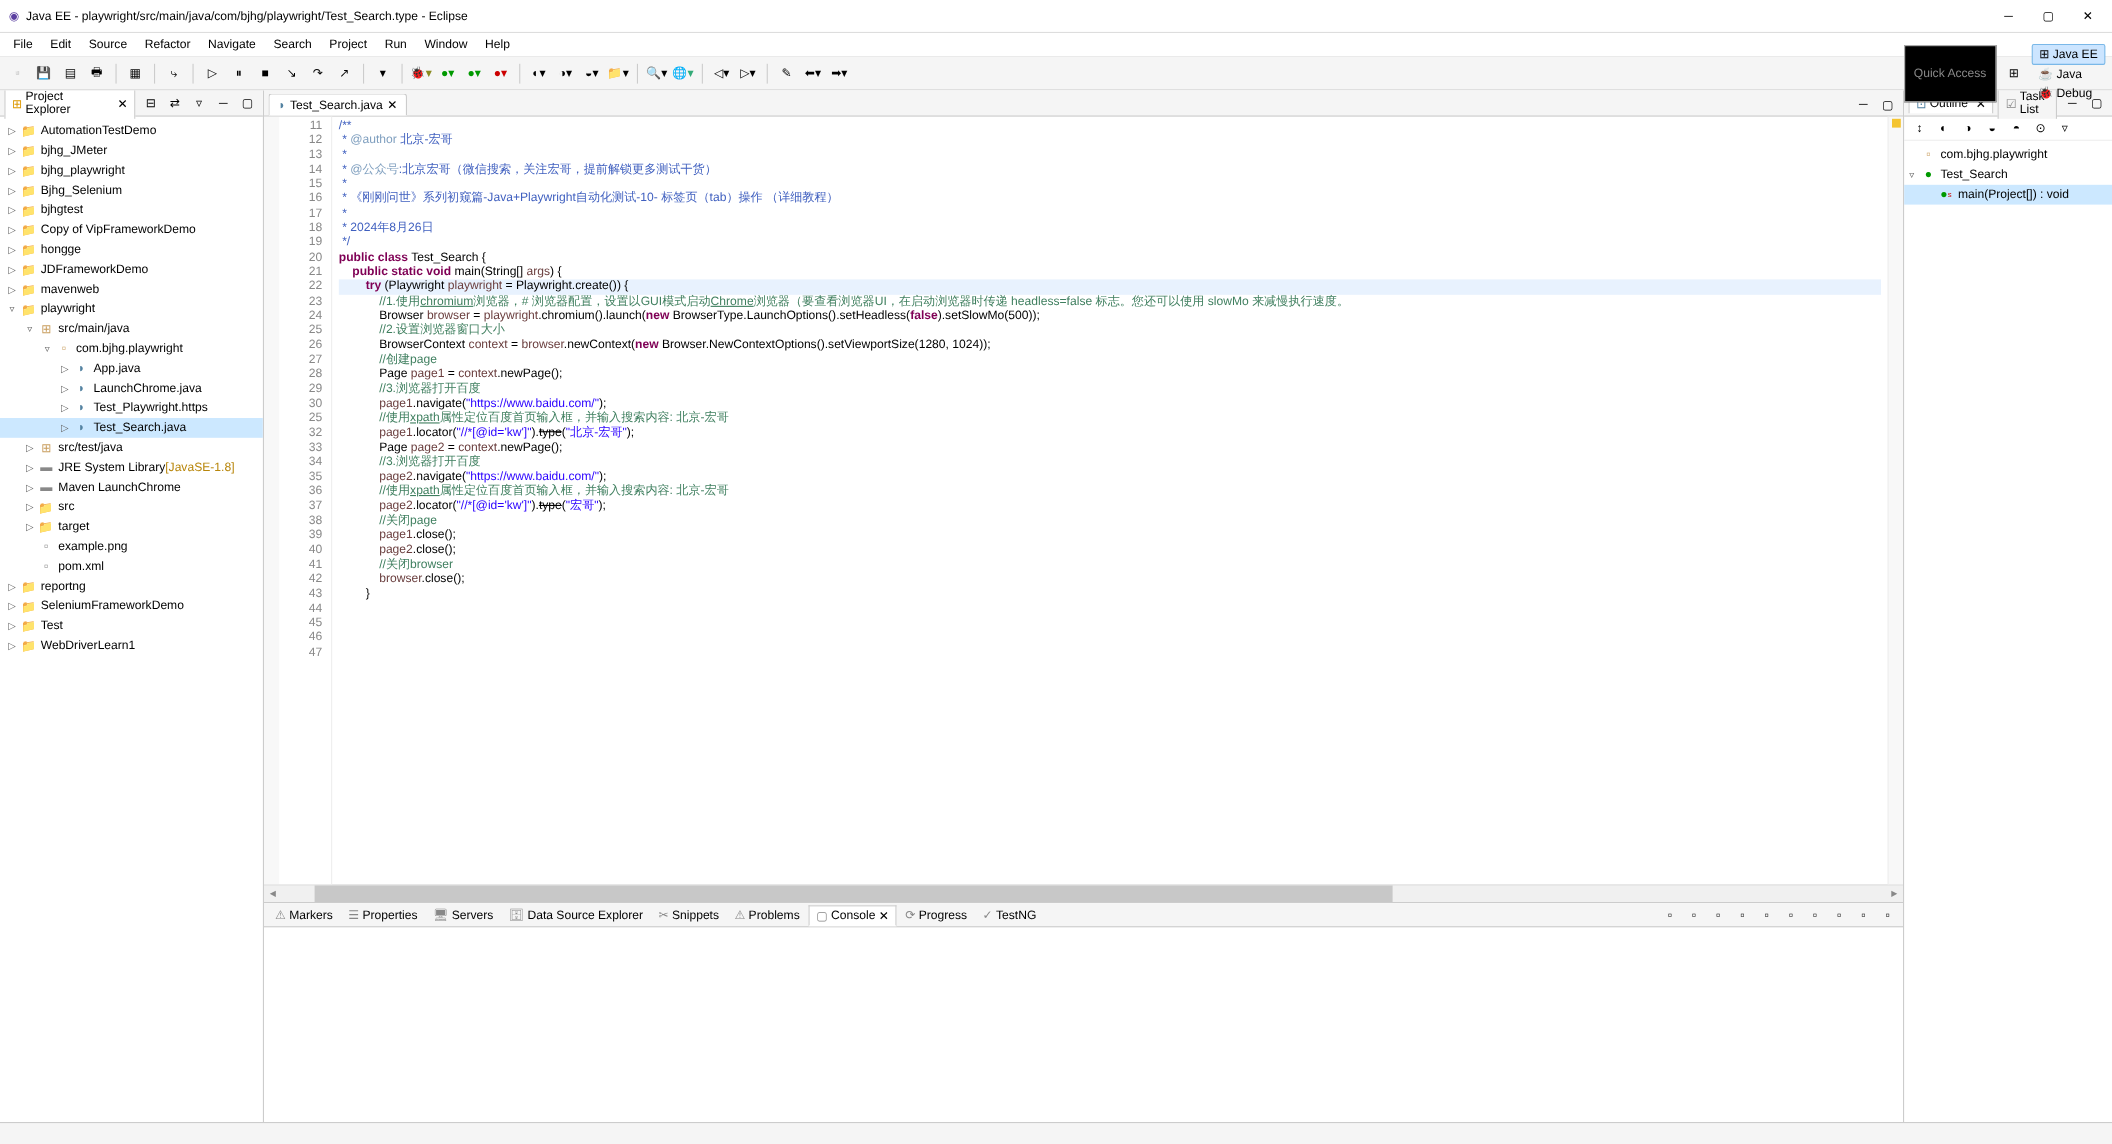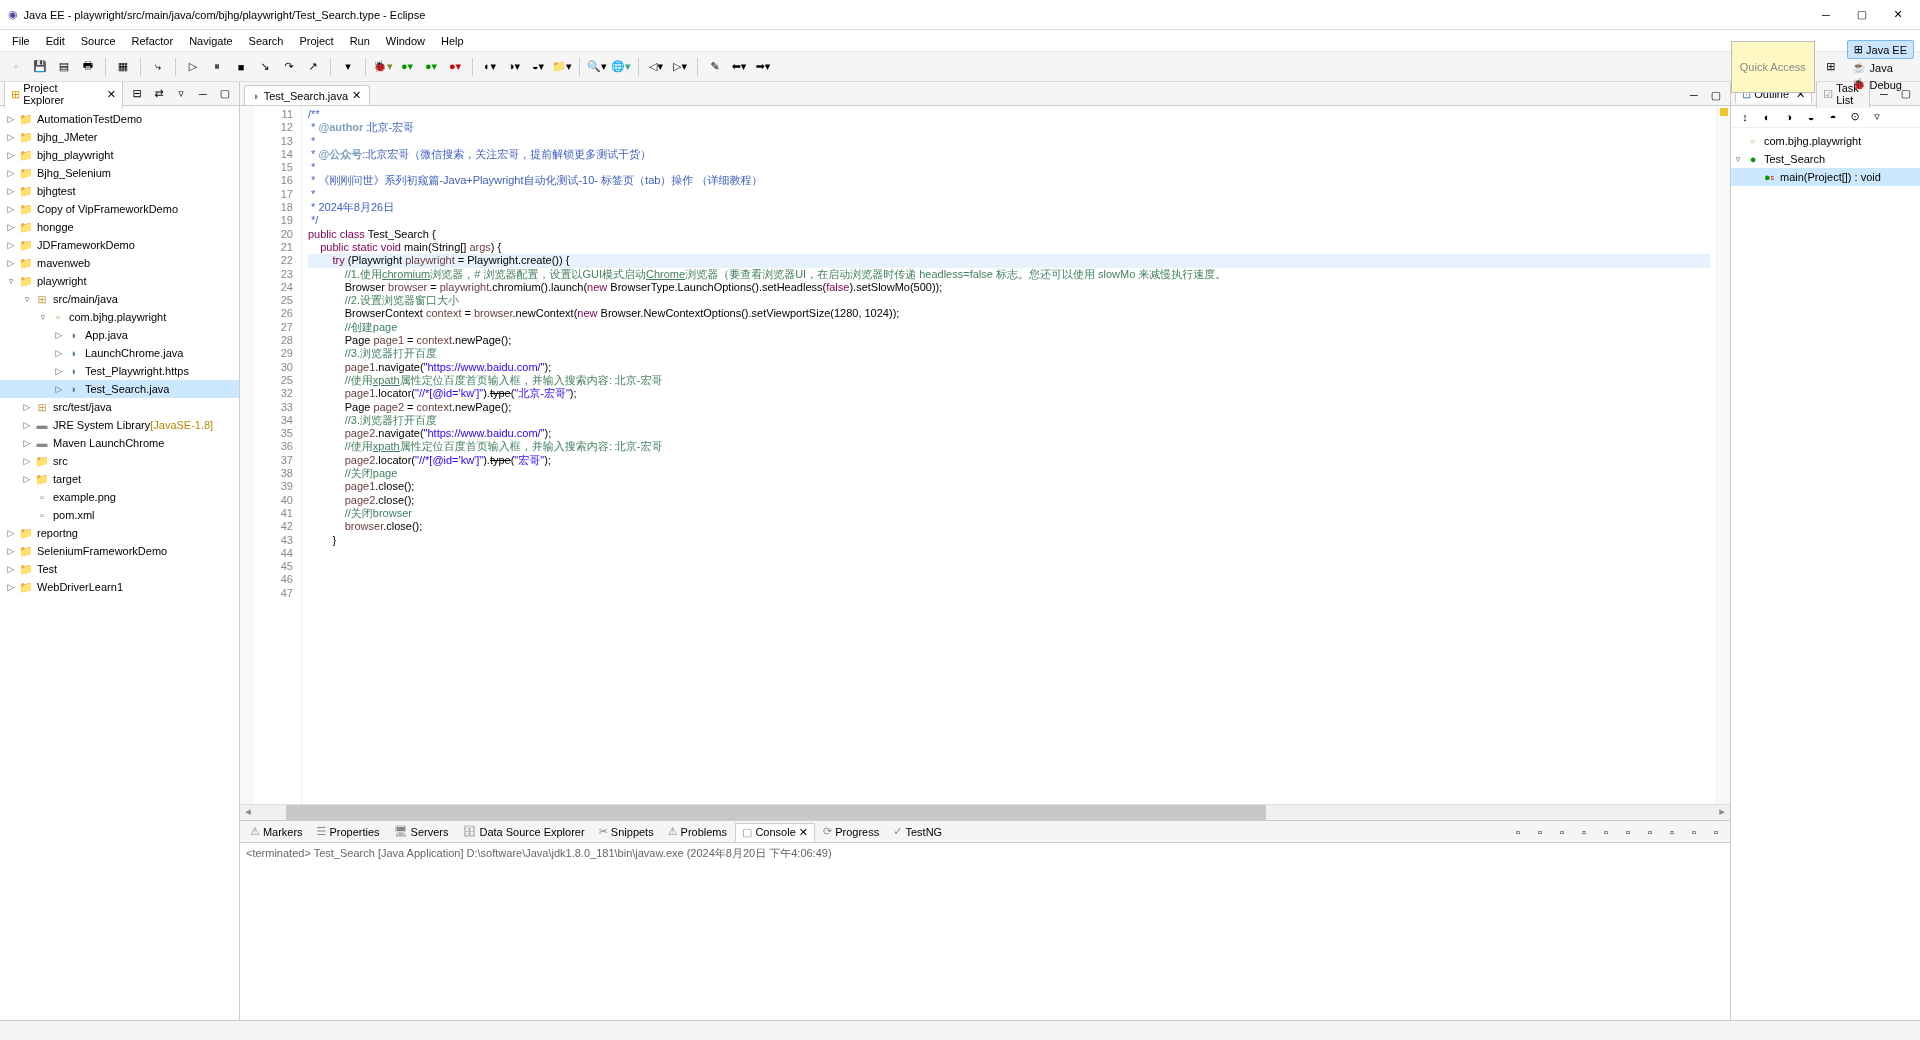--- a/index.html
+++ b/index.html
@@ -7,21 +7,21 @@
 .titlebar{height:30px;background:#fff;display:flex;align-items:center;padding:0 8px;justify-content:space-between;border-bottom:1px solid #ddd}
 .titlebar-left{display:flex;align-items:center;gap:6px}
 .titlebar-right{display:flex;gap:8px}
 .win-btn{width:28px;height:20px;display:flex;align-items:center;justify-content:center;cursor:pointer}
 .menubar{height:22px;background:#fff;display:flex;align-items:center;padding:0 4px;border-bottom:1px solid #e8e8e8}
 .menu-item{padding:2px 8px;cursor:pointer}
 .toolbar{height:30px;background:#f5f5f5;display:flex;align-items:center;padding:0 6px;gap:4px;border-bottom:1px solid #ddd;position:relative}
 .tb-btn{width:20px;height:20px;display:inline-flex;align-items:center;justify-content:center;cursor:pointer;border-radius:2px}
 .tb-sep{width:1px;height:18px;background:#ccc;margin:0 3px}
 .toolbar-right{position:absolute;right:6px;display:flex;align-items:center;gap:6px}
-.quick-access{border:1px solid #bbb;padding:19px 8px;background:#fef9c3;color:#888}
+.quick-access{border:1px solid #bbb;padding:19px 8px;background:#000000;color:#888}
 .persp-btn{padding:2px 6px;display:flex;align-items:center;gap:3px;cursor:pointer;border-radius:2px}
 .persp-btn.active{background:#cce5ff;border:1px solid #7ab8e8}
 .workbench{flex:1;display:flex;overflow:hidden}
 .left-panel{width:240px;background:#fff;border-right:1px solid #ccc;display:flex;flex-direction:column}
 .view-tabs{height:24px;display:flex;align-items:center;border-bottom:1px solid #ccc;background:#f5f5f5;padding:0 4px;gap:4px}
 .view-tab{padding:2px 6px;background:#fff;border:1px solid #ccc;border-bottom:none;display:flex;align-items:center;gap:3px}
 .view-tab.active{background:#fff}
 .view-toolbar{margin-left:auto;display:flex;gap:2px}
 .tree{flex:1;overflow:auto;padding:4px 0}
 .tree-item{display:flex;align-items:center;padding:1px 0;cursor:pointer;white-space:nowrap}
@@ -30,24 +30,24 @@
 .tree-icon{width:16px;height:16px;margin-right:3px;display:inline-flex;align-items:center;justify-content:center}
 .center-panel{flex:1;display:flex;flex-direction:column;background:#fff}
 .editor-tabs{height:24px;display:flex;align-items:flex-end;background:#f5f5f5;border-bottom:1px solid #ccc;padding:0 4px;position:relative}
 .editor-tab{padding:3px 8px;background:#fff;border:1px solid #ccc;border-bottom:none;display:flex;align-items:center;gap:4px;border-radius:3px 3px 0 0}
 .editor-toolbar{position:absolute;right:4px;display:flex;gap:2px}
 .editor-area{flex:1;display:flex;overflow:hidden;position:relative}
 .gutter{width:48px;background:#fff;text-align:right;padding-right:8px;color:#888;font-family:Consolas,monospace;font-size:11px;line-height:13.3px;padding-top:2px;border-right:1px solid #eee}
 .marker-strip{width:14px;background:#f8f8f8}
 .code{flex:1;font-family:Consolas,monospace;font-size:11px;line-height:13.3px;padding:2px 6px;white-space:pre;overflow:hidden;position:relative}
 .overview-ruler{width:14px;background:#f8f8f8;border-left:1px solid #eee;position:relative}
-.kw{color:#7f0055;font-weight:normal}
+.kw{color:#7f0055;font-weight:bold}
 .cm{color:#3f7f5f}
 .jd{color:#3f5fbf}
-.jdt{color:#7f9fbf;font-weight:bold}
+.jdt{color:#7f9fbf;font-weight:normal}
 .str{color:#2a00ff}
 .var{color:#6a3e3e}
 .lnk{color:#3f7f5f;text-decoration:underline}
 .h-scroll{height:16px;background:#f0f0f0;border-top:1px solid #ddd;display:flex}
 .h-scroll-thumb{height:100%;background:#c8c8c8;margin-left:30px;width:980px}
 .bottom-panel{height:200px;border-top:1px solid #ccc;background:#fff;display:flex;flex-direction:column}
 .bottom-tabs{height:22px;display:flex;align-items:center;background:#f5f5f5;border-bottom:1px solid #ccc;padding:0 4px;gap:2px}
 .btab{padding:2px 6px;display:flex;align-items:center;gap:3px;cursor:pointer}
 .btab.active{background:#fff;border:1px solid #ccc;border-bottom:1px solid #fff;margin-bottom:-1px}
 .bottom-toolbar{margin-left:auto;display:flex;gap:2px}
@@ -403,23 +403,20 @@
             <span class="tb-btn">▫</span>
             <span class="tb-btn">▫</span>
             <span class="tb-btn">▫</span>
             <span class="tb-btn">▫</span>
             <span class="tb-btn">▫</span>
             <span class="tb-btn">▫</span>
             <span class="tb-btn">▫</span>
             <span class="tb-btn">▫</span>
           </div>
         </div>
-      <div class="console-body">
-        <div class="console-status">&lt;terminated&gt; Test_Search [Java Application] D:\software\Java\jdk1.8.0_181\bin\javaw.exe (2024年8月20日 下午4:06:49)</div>
-      </div>
     </div>
   </div>
 
   <div class="right-panel">
     <div class="view-tabs">
       <div class="view-tab active">
         <span style="color:#5382a1">⊡</span>
         <span>Outline</span>
         <span style="margin-left:4px">✕</span>
       </div>

